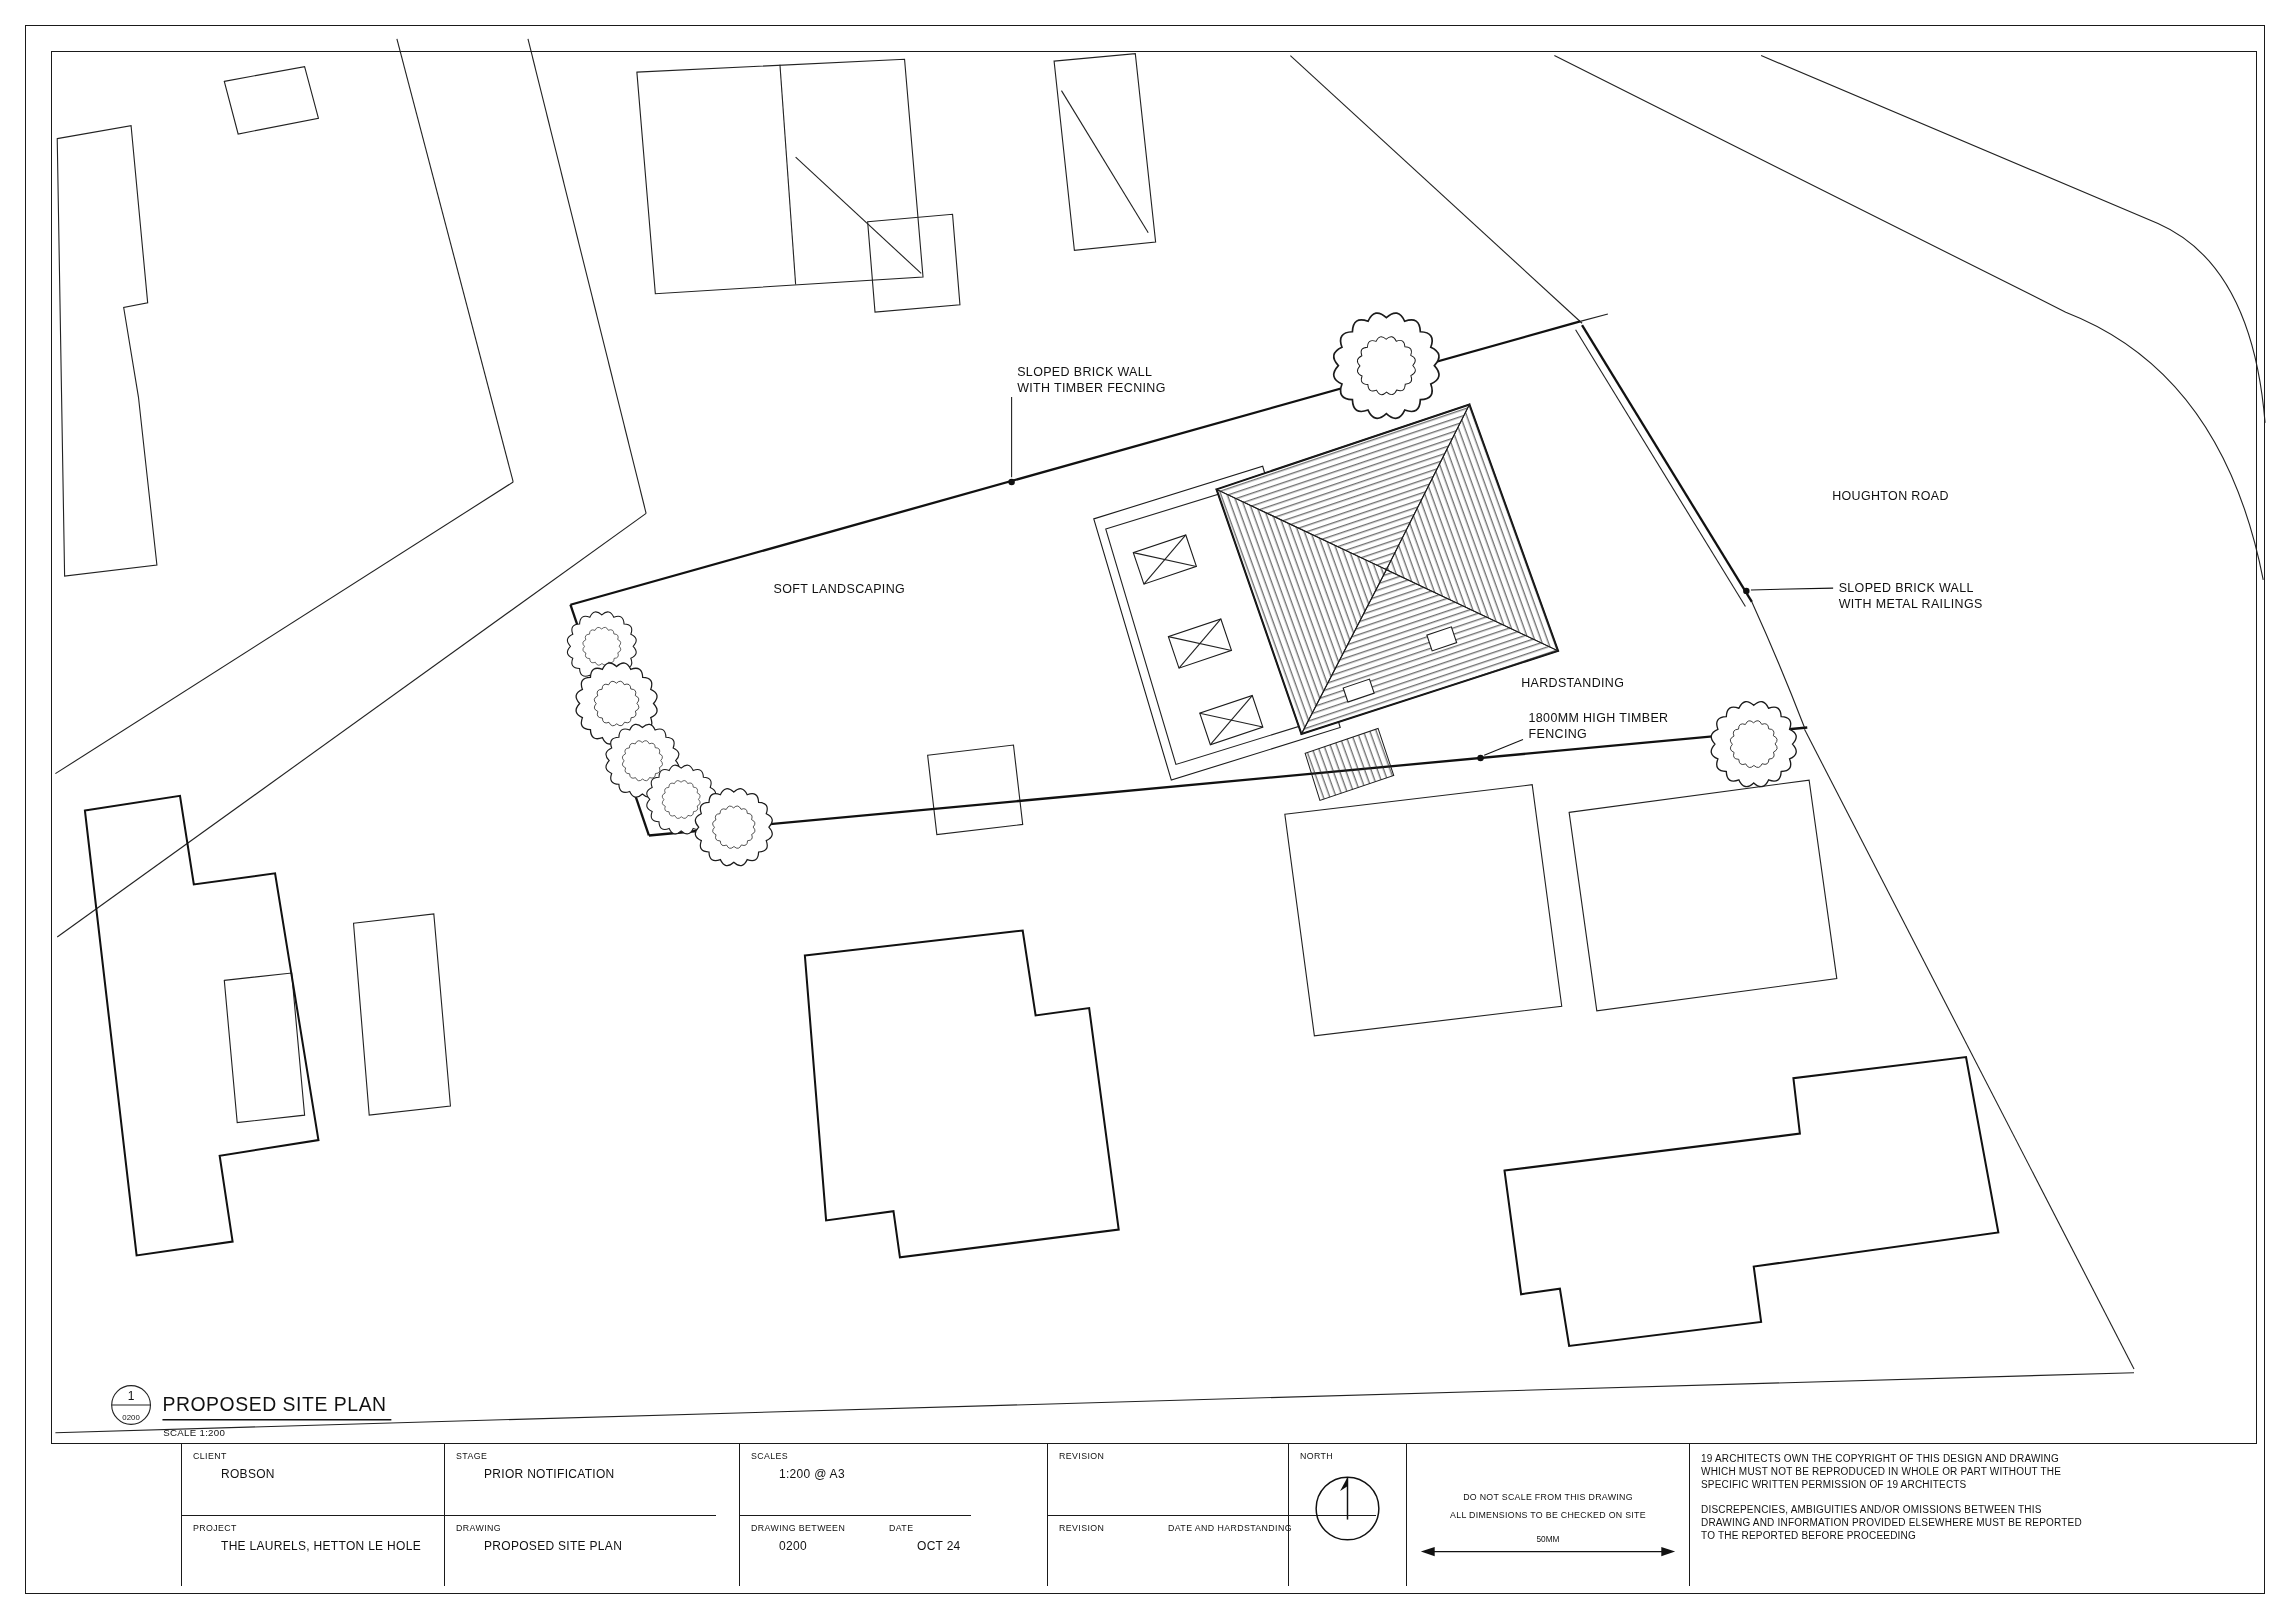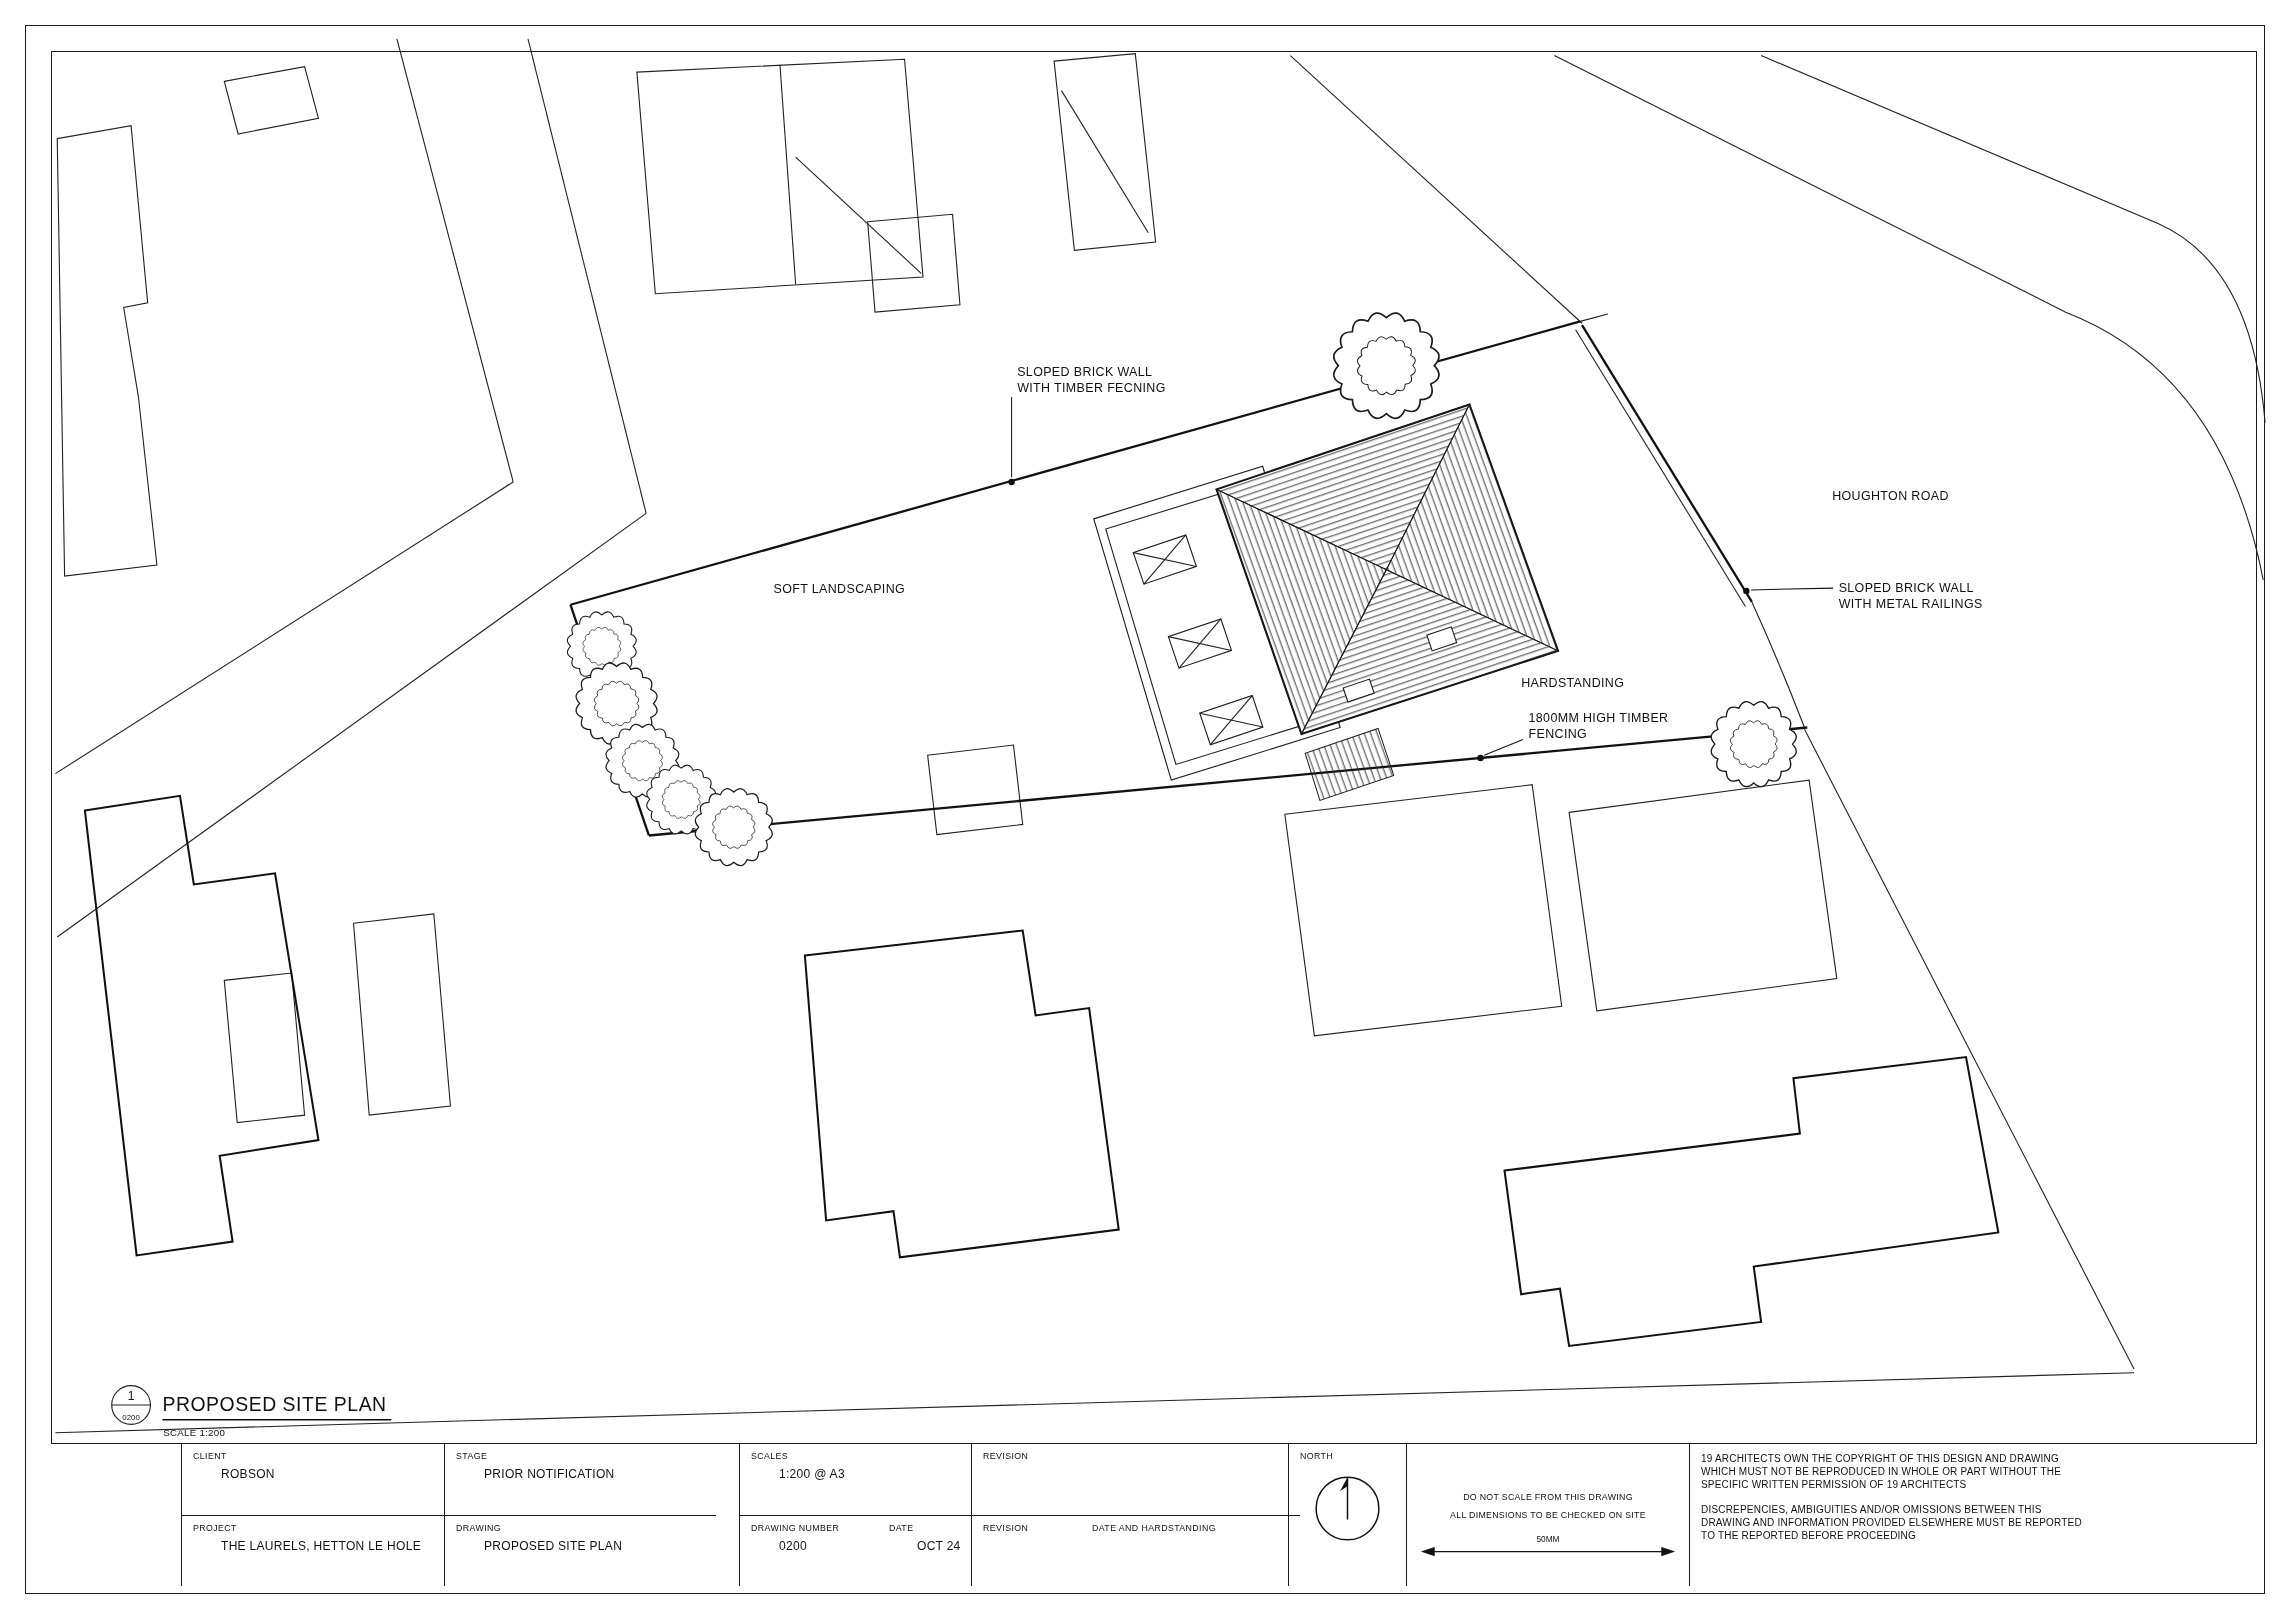--- a/index.html
+++ b/index.html
@@ -218,31 +218,31 @@
       </div>
     </div>
 
     <div class="tb-cell" style="left:688px;width:232px;">
       <div class="half">
         <div class="tb-label">SCALES</div>
         <div class="tb-value">1:200 @ A3</div>
       </div>
       <div class="half bt row">
         <div class="sub" style="width:138px;">
-          <div class="tb-label">DRAWING NUMBER</div>
+          <div class="tb-label">DRAWING BETWEEN</div>
           <div class="tb-value">0200</div>
         </div>
         <div class="sub" style="flex:1;">
           <div class="tb-label">DATE</div>
           <div class="tb-value">OCT 24</div>
         </div>
       </div>
     </div>
 
-    <div class="tb-cell" style="left:920px;width:329px;">
+    <div class="tb-cell" style="left:996px;width:329px;">
       <div class="half">
         <div class="tb-label">REVISION</div>
       </div>
       <div class="half bt" style="display:flex;padding:7.4px 0 0 11px;">
         <div class="tb-label" style="width:109px;">REVISION</div>
         <div class="tb-label">DATE AND HARDSTANDING</div>
       </div>
     </div>
 
     <div class="tb-cell north-cell" style="left:1237px;width:118px;">

